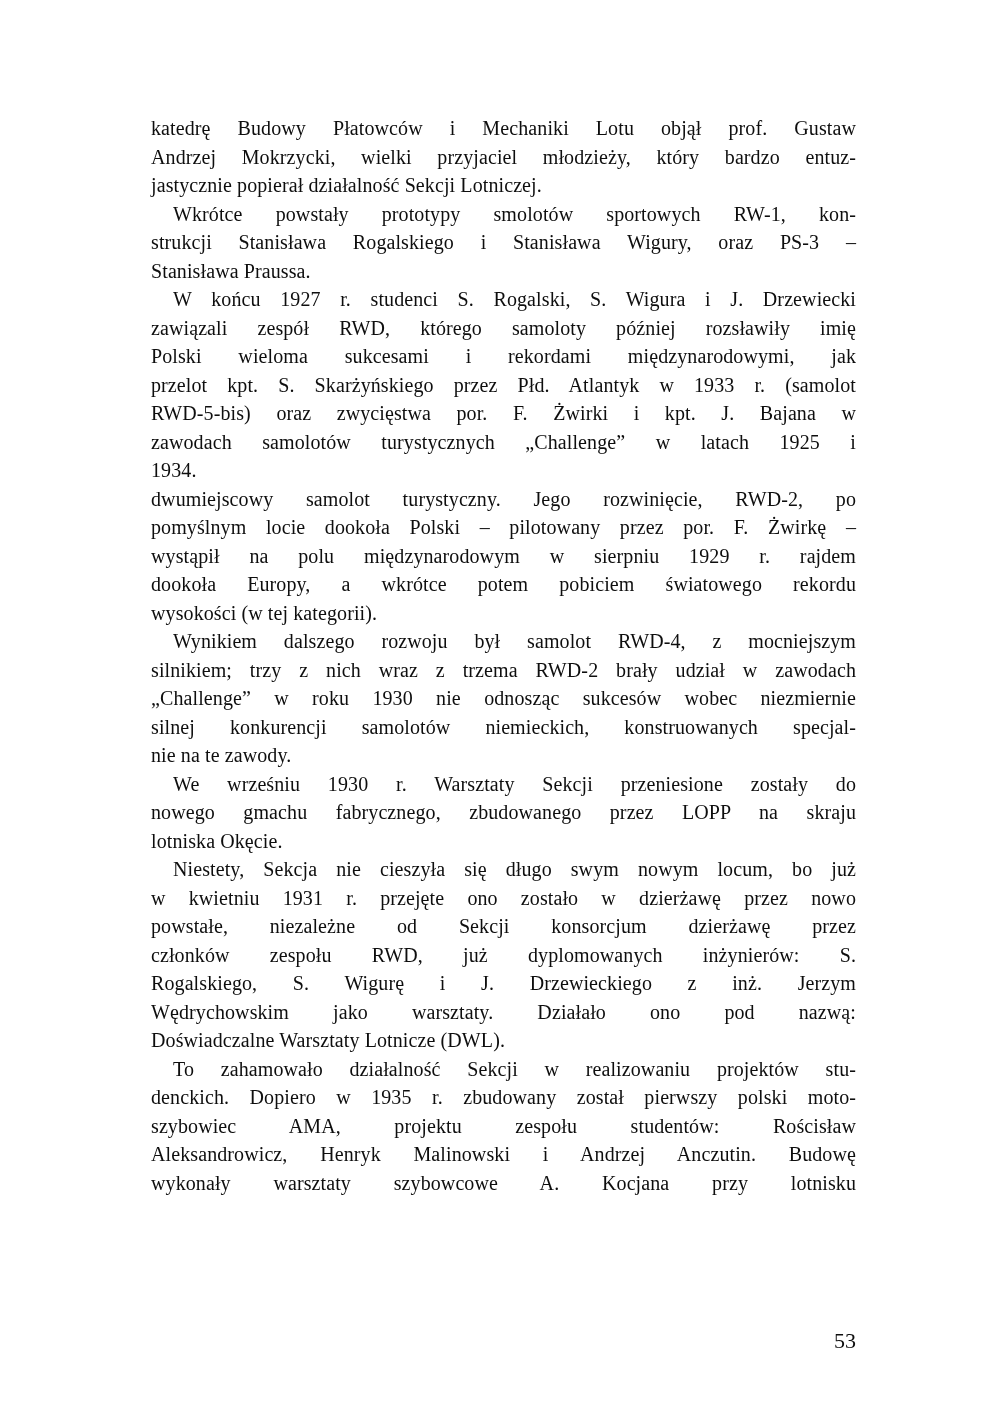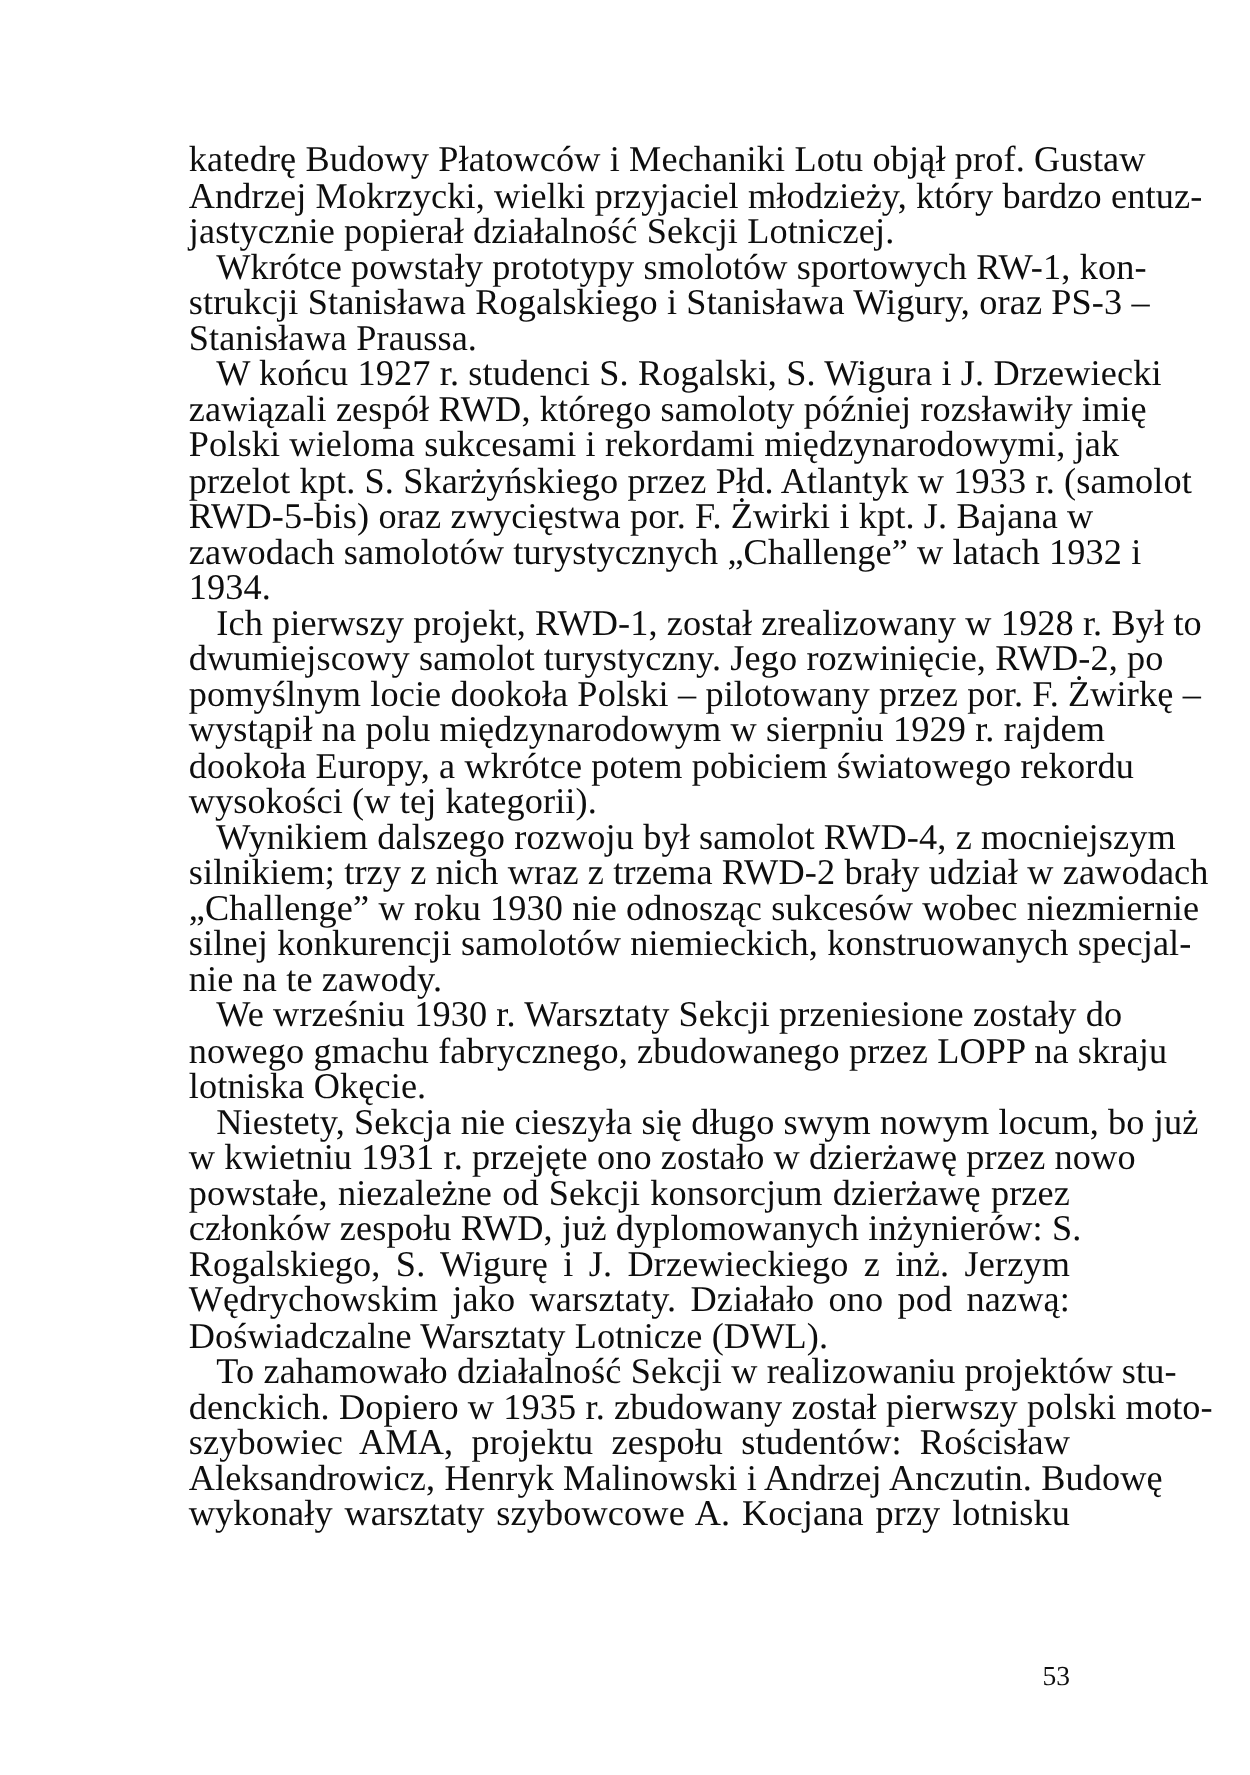--- a/index.html
+++ b/index.html
@@ -14,21 +14,21 @@
     background: #ffffff;
     overflow: hidden;
     font-family: "Liberation Serif", serif;
     color: #0e0e0e;
   }
   .text-block {
     position: absolute;
     left: 151px;
     top: 114px;
     width: 705px;
-    font-size: 29px;
+    font-size: 20px;
     line-height: 28.5px;
     letter-spacing: 0.1px;
   }
   .line {
     width: 100%;
     height: 28.5px;
     box-sizing: border-box;
     text-align: justify;
     text-align-last: justify;
     white-space: nowrap;
@@ -60,23 +60,22 @@
       <div class="line">Andrzej Mokrzycki, wielki przyjaciel młodzieży, który bardzo entuz-</div>
       <div class="line end">jastycznie popierał działalność Sekcji Lotniczej.</div>
       <div class="line indent">Wkrótce powstały prototypy smolotów sportowych RW-1, kon-</div>
       <div class="line">strukcji Stanisława Rogalskiego i Stanisława Wigury, oraz PS-3 –</div>
       <div class="line end">Stanisława Praussa.</div>
       <div class="line indent">W końcu 1927 r. studenci S. Rogalski, S. Wigura i J. Drzewiecki</div>
       <div class="line">zawiązali zespół RWD, którego samoloty później rozsławiły imię</div>
       <div class="line">Polski wieloma sukcesami i rekordami międzynarodowymi, jak</div>
       <div class="line">przelot kpt. S. Skarżyńskiego przez Płd. Atlantyk w 1933 r. (samolot</div>
       <div class="line">RWD-5-bis) oraz zwycięstwa por. F. Żwirki i kpt. J. Bajana w</div>
-      <div class="line">zawodach samolotów turystycznych „Challenge” w latach 1932 i</div>
+      <div class="line">zawodach samolotów turystycznych „Challenge” w latach 1925 i</div>
       <div class="line end">1934.</div>
-      <div class="line indent">Ich pierwszy projekt, RWD-1, został zrealizowany w 1928 r. Był to</div>
       <div class="line">dwumiejscowy samolot turystyczny. Jego rozwinięcie, RWD-2, po</div>
       <div class="line">pomyślnym locie dookoła Polski – pilotowany przez por. F. Żwirkę –</div>
       <div class="line">wystąpił na polu międzynarodowym w sierpniu 1929 r. rajdem</div>
       <div class="line">dookoła Europy, a wkrótce potem pobiciem światowego rekordu</div>
       <div class="line end">wysokości (w tej kategorii).</div>
       <div class="line indent">Wynikiem dalszego rozwoju był samolot RWD-4, z mocniejszym</div>
       <div class="line">silnikiem; trzy z nich wraz z trzema RWD-2 brały udział w zawodach</div>
       <div class="line">„Challenge” w roku 1930 nie odnosząc sukcesów wobec niezmiernie</div>
       <div class="line">silnej konkurencji samolotów niemieckich, konstruowanych specjal-</div>
       <div class="line end">nie na te zawody.</div>

